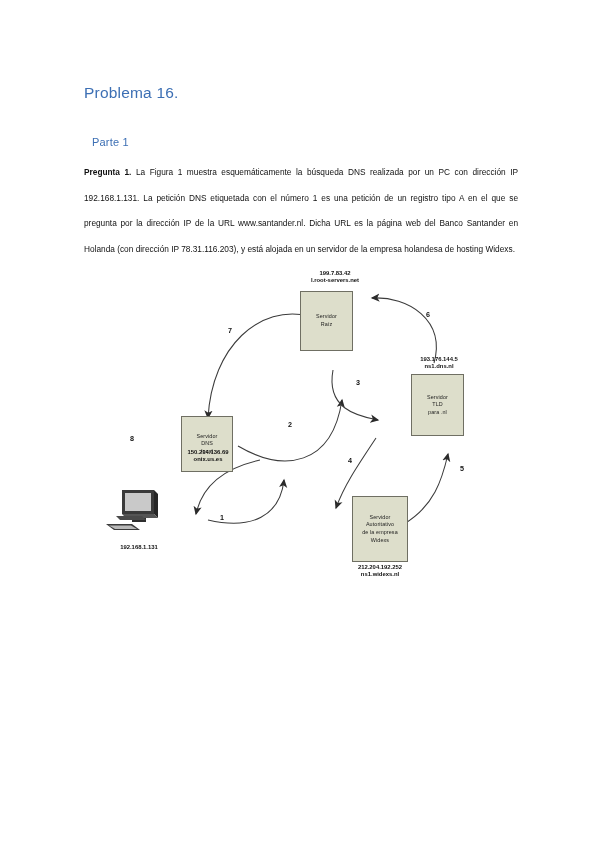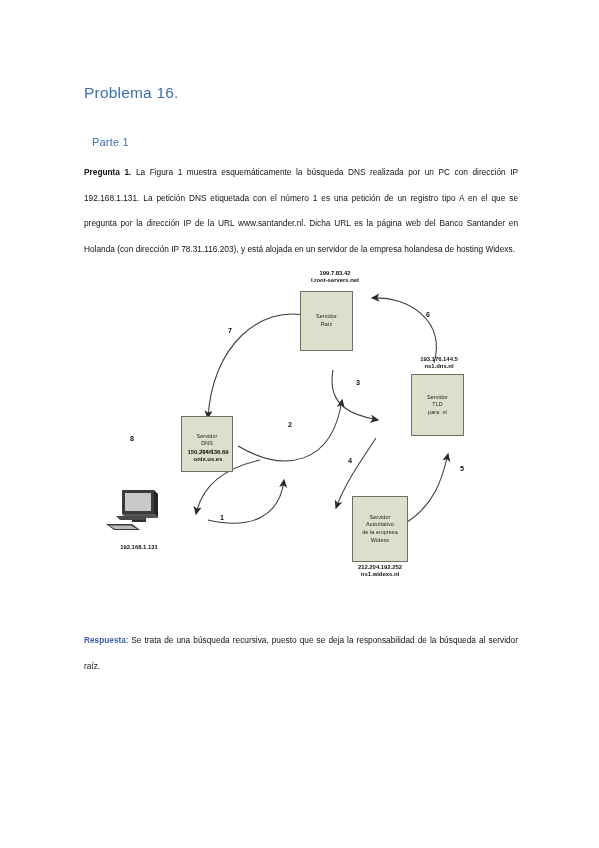--- a/index.html
+++ b/index.html
@@ -151,16 +151,15 @@
     <div class="arrownum" style="left:204px;top:152px;">2</div>
     <div class="arrownum" style="left:272px;top:110px;">3</div>
     <div class="arrownum" style="left:264px;top:188px;">4</div>
     <div class="arrownum" style="left:376px;top:196px;">5</div>
     <div class="arrownum" style="left:342px;top:42px;">6</div>
     <div class="arrownum" style="left:144px;top:58px;">7</div>
     <div class="arrownum" style="left:46px;top:166px;">8</div>
   </div>
 
 
-  <p class="body answer" style="top:628px;"><b>Respuesta</b><span>: Se trata de una búsqueda recursiva, puesto que se deja la responsabilidad de la búsqueda al servidor raíz.</span></p>
 
 
 </div>
 
 </body></html>

